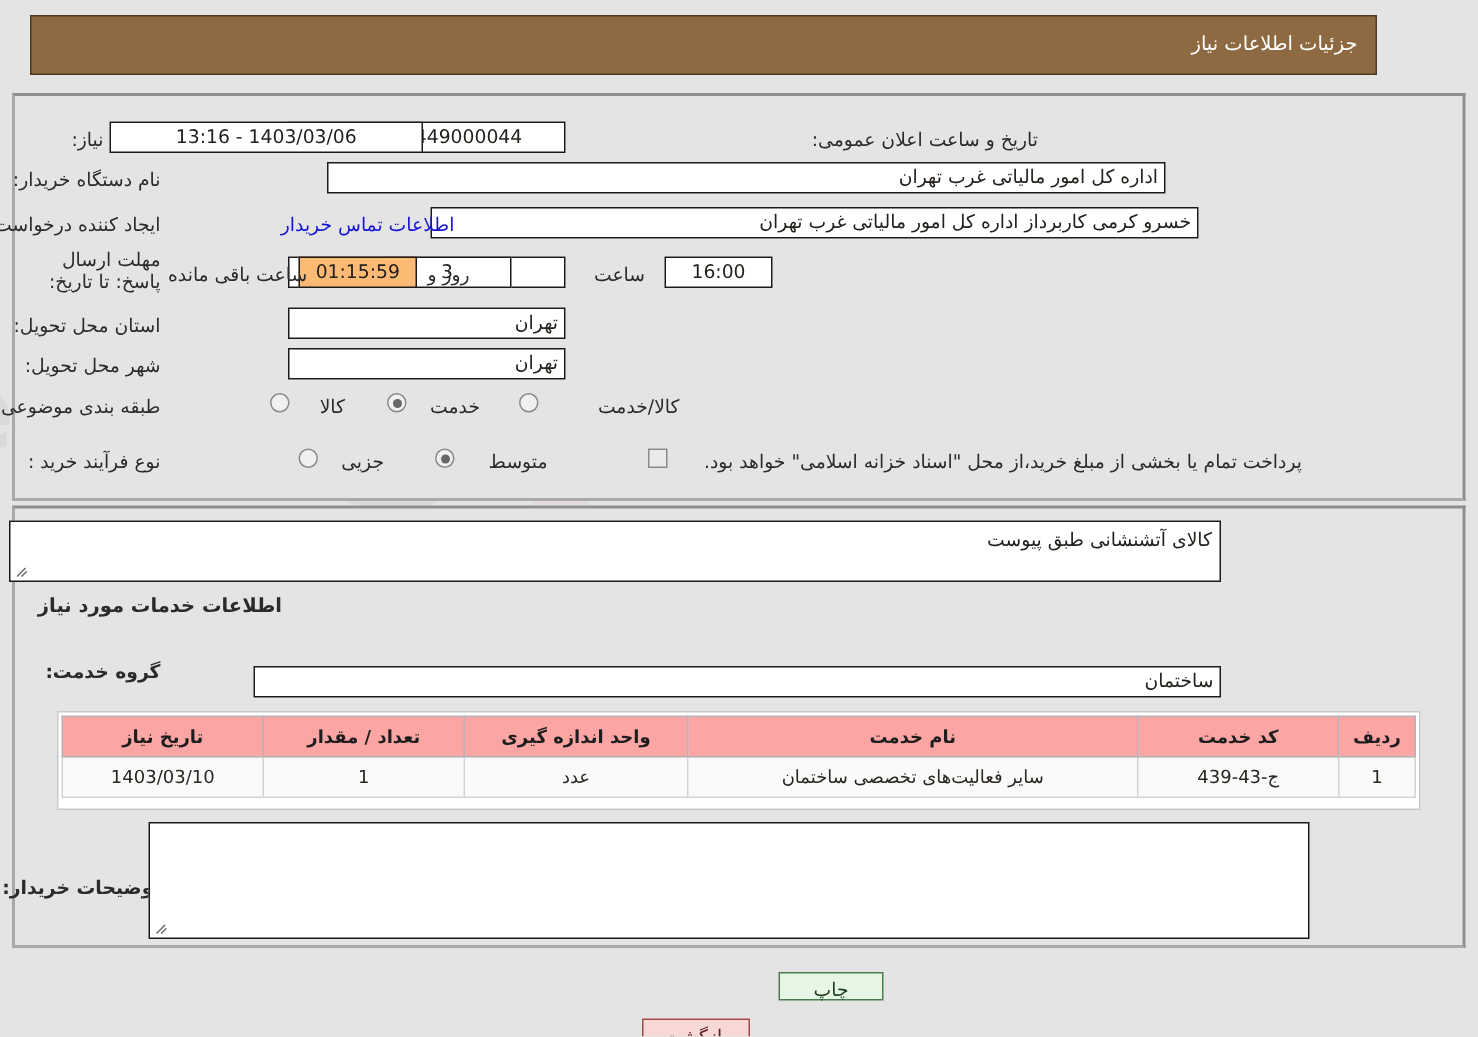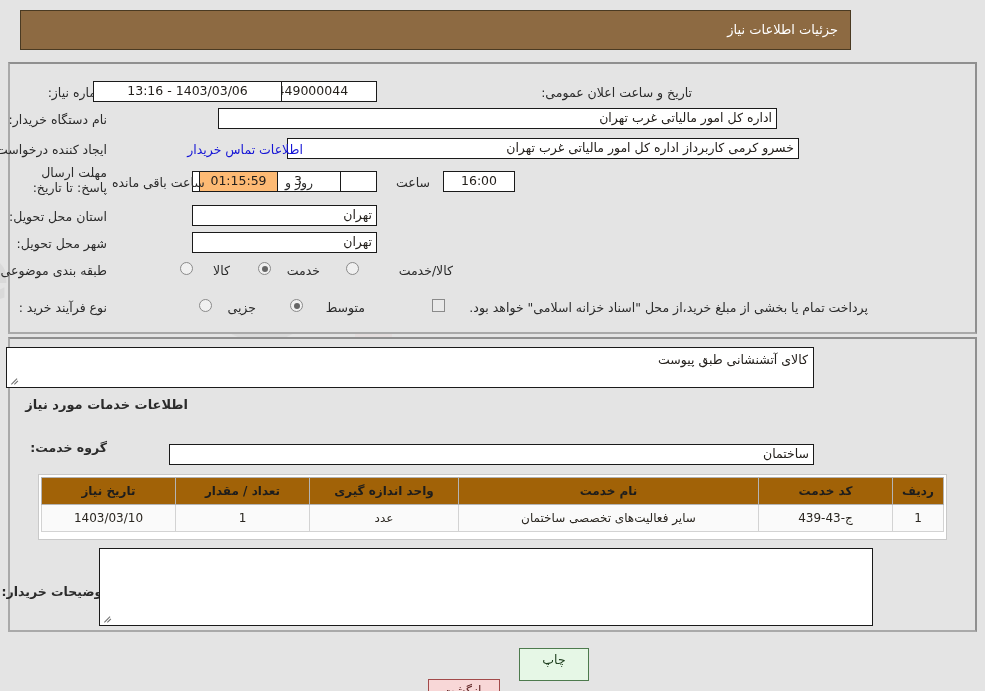--- a/index.html
+++ b/index.html
@@ -25,21 +25,21 @@
     left: 0; top: 0;
     width: 985px; height: 691px;
     pointer-events: none;
     z-index: 0;
   }
 
   
   .titlebar {
     position: absolute;
     left: 20px; top: 10px;
-    width: 831px; height: 40px;
+    width: 898px; height: 40px;
     background: #8d6a42;
     border: 1px solid #4a3a22;
     box-sizing: border-box;
     z-index: 3;
   }
   .titlebar .ttl {
     position: absolute;
     right: 12px; top: 11px;
     color: #ffffff;
     font-size: 13px;
@@ -159,21 +159,21 @@
   .tbl {
     position: absolute;
     left: 41px; top: 477px;
     width: 903px;
     border-collapse: collapse;
     font-size: 12px;
     z-index: 5;
     background: #ffffff;
   }
   .tbl th {
-    background: #a16207;
+    background: #fca5a5;
     border: 1px solid #b4b4b4;
     color: #1d1d1d;
     font-weight: bold;
     font-size: 12px;
     height: 26px;
     padding: 0 4px;
     text-align: center;
     white-space: nowrap;
   }
   .tbl td {
@@ -233,21 +233,21 @@
   <div class="titlebar">
     <span class="ttl">جزئیات اطلاعات نیاز</span>
   </div>
 
   <div class="panel" id="panel-top"></div>
 
   <span class="lbl" style="right:878px; top:85px;">شماره نیاز:</span>
   <div class="tbox center" style="right:608px; top:81px; width:185px; height:21px;">1103000449000044</div>
 
   <span class="lbl" style="right:293px; top:85px;">تاریخ و ساعت اعلان عمومی:</span>
-  <div class="tbox center" style="right:703px; top:81px; width:189px; height:21px; left:102px;">1403/03/06 - 13:16</div>
+  <div class="tbox center" style="right:703px; top:81px; width:209px; height:21px; left:102px;">1403/03/06 - 13:16</div>
 
   <span class="lbl" style="right:878px; top:112px;">نام دستگاه خریدار:</span>
   <div class="tbox right" style="right:208px; top:108px; width:559px; height:21px;">اداره کل امور مالیاتی غرب تهران</div>
 
   <span class="lbl" style="right:878px; top:142px;">ایجاد کننده درخواست:</span>
   <div class="tbox right" style="right:186px; top:138px; width:512px; height:21px;">خسرو کرمی کاربرداز اداره کل امور مالیاتی غرب تهران</div>
   <span class="link" style="right:682px; top:142px;">اطلاعات تماس خریدار</span>
 
   <span class="lbl" style="right:878px; top:165px; width:96px; white-space:normal; line-height:15px; text-align:right;">مهلت ارسال پاسخ: تا تاریخ:</span>
   <div class="tbox center" style="right:608px; top:171px; width:185px; height:21px;">1403/03/09</div>
@@ -322,16 +322,16 @@
       </tr>
     </tbody>
   </table>
 
   <span class="lbl b" style="right:878px; top:584px;">توضیحات خریدار:</span>
   <div class="tarea" style="right:112px; top:548px; width:774px; height:78px;">
     <span></span>
     <span class="grip"></span>
   </div>
 
-  <div class="btn btn-print" style="left:519px; top:648px; width:70px; height:33px;text-align:center;">چاپ</div>
+  <div class="btn btn-print" style="left:519px; top:648px; width:70px; height:19px;text-align:center;">چاپ</div>
   <div class="btn btn-back" style="left:428px; top:648px; width:72px; height:23px;margin-top:31px;">بازگشت</div>
 
 </div>
 
 </body></html>

